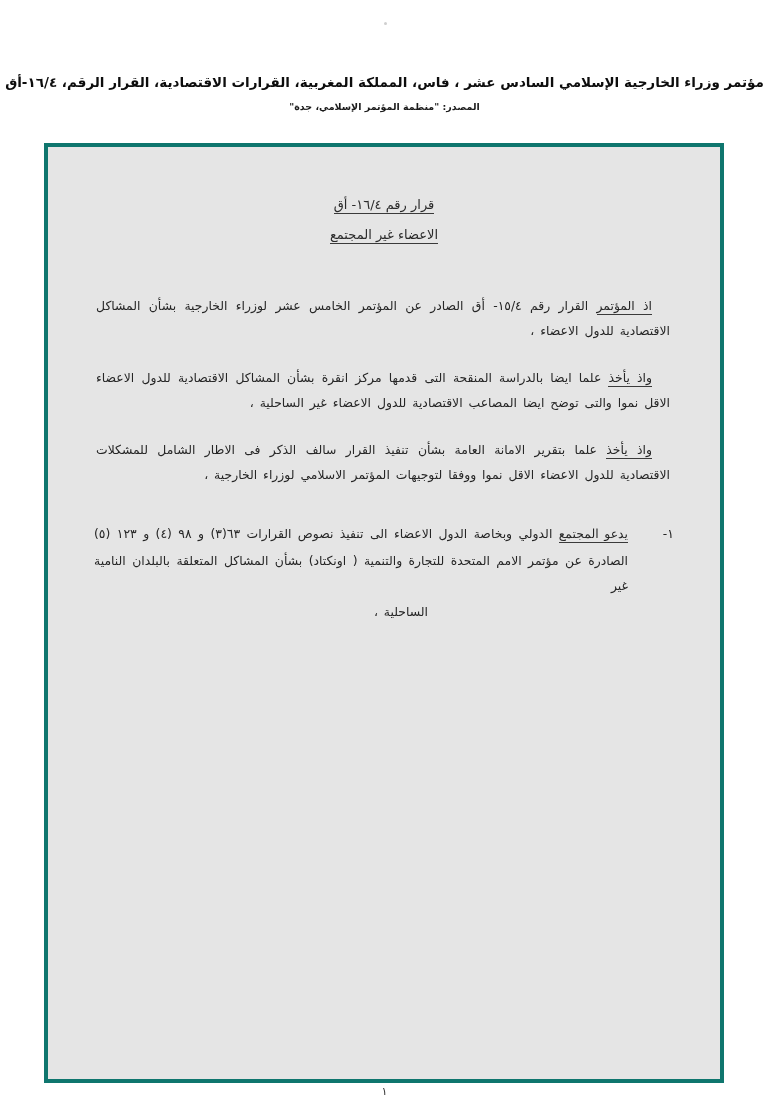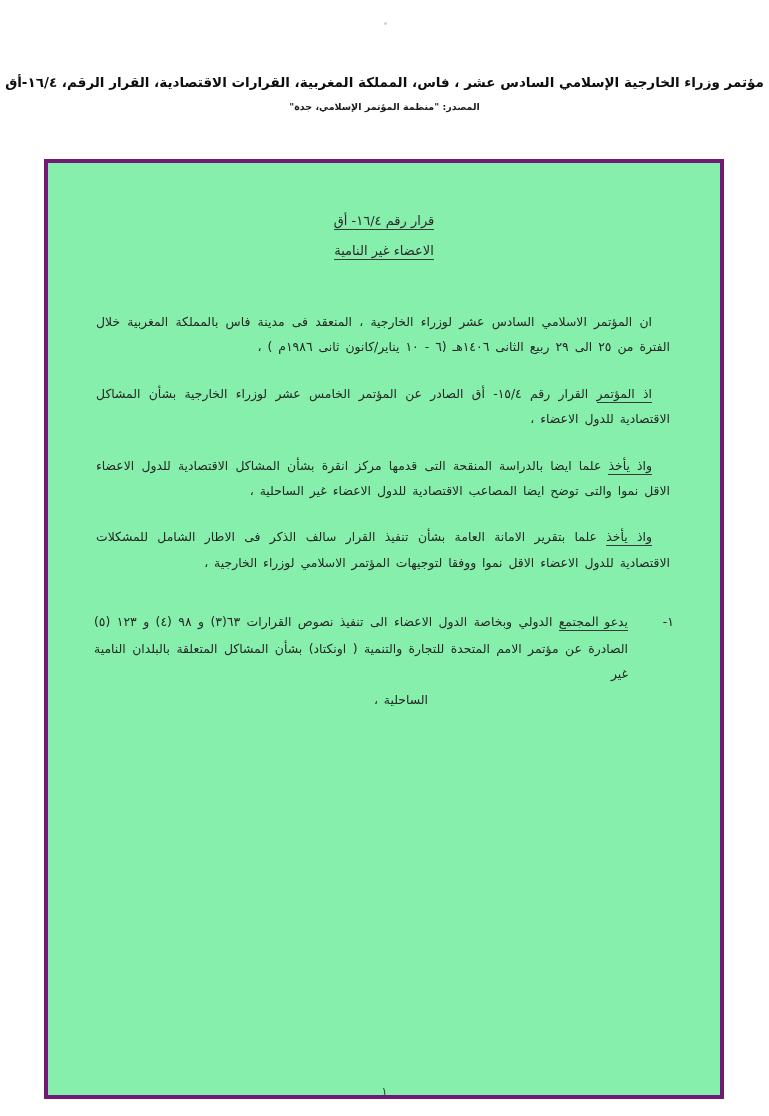--- a/index.html
+++ b/index.html
@@ -46,24 +46,23 @@
     white-space: nowrap;
   }
 
   
   .frame {
     position: absolute;
     top: 143px;
     left: 44px;
     width: 680px;
     height: 940px;
-    border: 4px solid #701a75;
+    border: 4px solid #0f766e;
     box-sizing: border-box;
-    background: #86efac;
-    margin-top: 16px;
+    background: #e5e5e5;
   }
   .frame-inner {
     position: absolute;
     top: 0; left: 0; right: 0; bottom: 0;
     padding: 34px 46px 20px 46px;
     box-sizing: border-box;
   }
 
   
   .heading-block {
@@ -173,29 +172,26 @@
   </div>
 
   <div class="frame">
     <div class="frame-inner">
 
       <div class="heading-block">
         <div class="heading-line h1">
           <span class="u">قرار رقم  ١٦/٤- أق</span>
         </div>
         <div class="heading-line h3">
-          <span class="u">الاعضاء غير النامية</span>
+          <span class="u">الاعضاء غير المجتمع</span>
         </div>
       </div>
 
       <div class="body-block">
 
-        <p class="para indent-first">
-          <span>ان المؤتمر الاسلامي السادس عشر لوزراء الخارجية ، المنعقد فى مدينة فاس بالمملكة المغربية خلال الفترة من ٢٥ الى ٢٩ ربيع الثانى ١٤٠٦هـ (٦ - ١٠ يناير/كانون ثانى ١٩٨٦م ) ،</span>
-        </p>
 
         <p class="para indent-first">
           <span class="lead">اذ المؤتمر</span>
           <span>القرار رقم ١٥/٤- أق الصادر عن المؤتمر الخامس عشر لوزراء الخارجية بشأن المشاكل الاقتصادية للدول الاعضاء ،</span>
         </p>
 
         <p class="para indent-first">
           <span class="lead">واذ يأخذ</span>
           <span>علما ايضا بالدراسة المنقحة التى قدمها مركز انقرة بشأن المشاكل الاقتصادية للدول الاعضاء الاقل نموا والتى توضح ايضا المصاعب الاقتصادية للدول الاعضاء غير الساحلية ،</span>
         </p>

